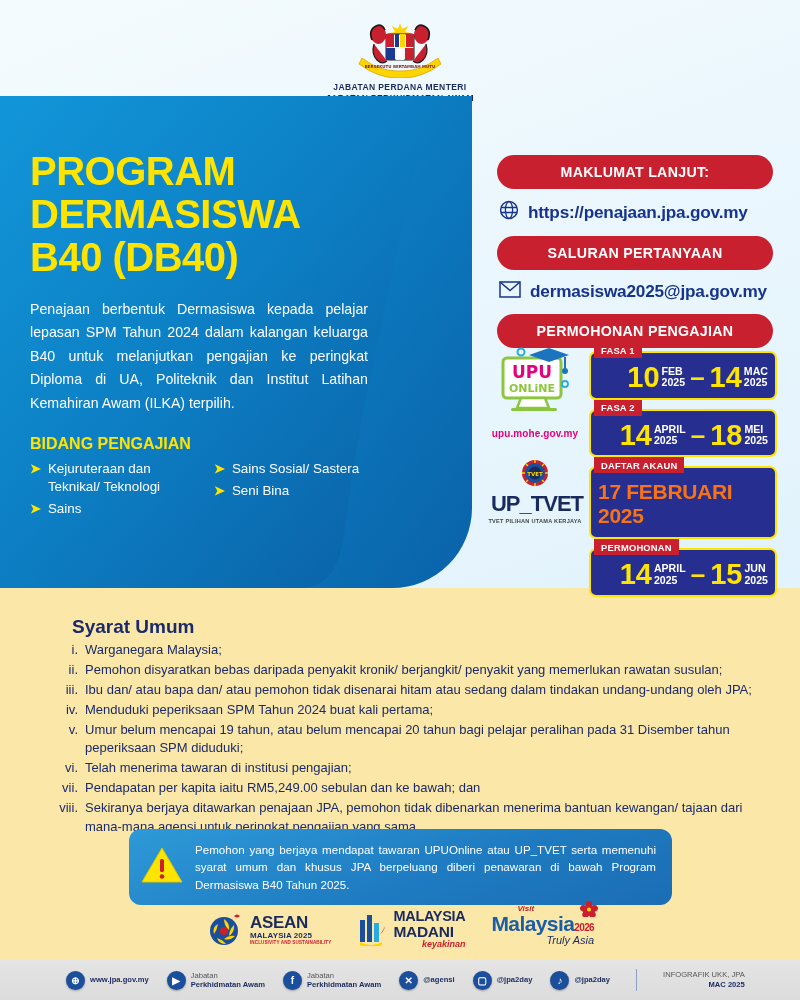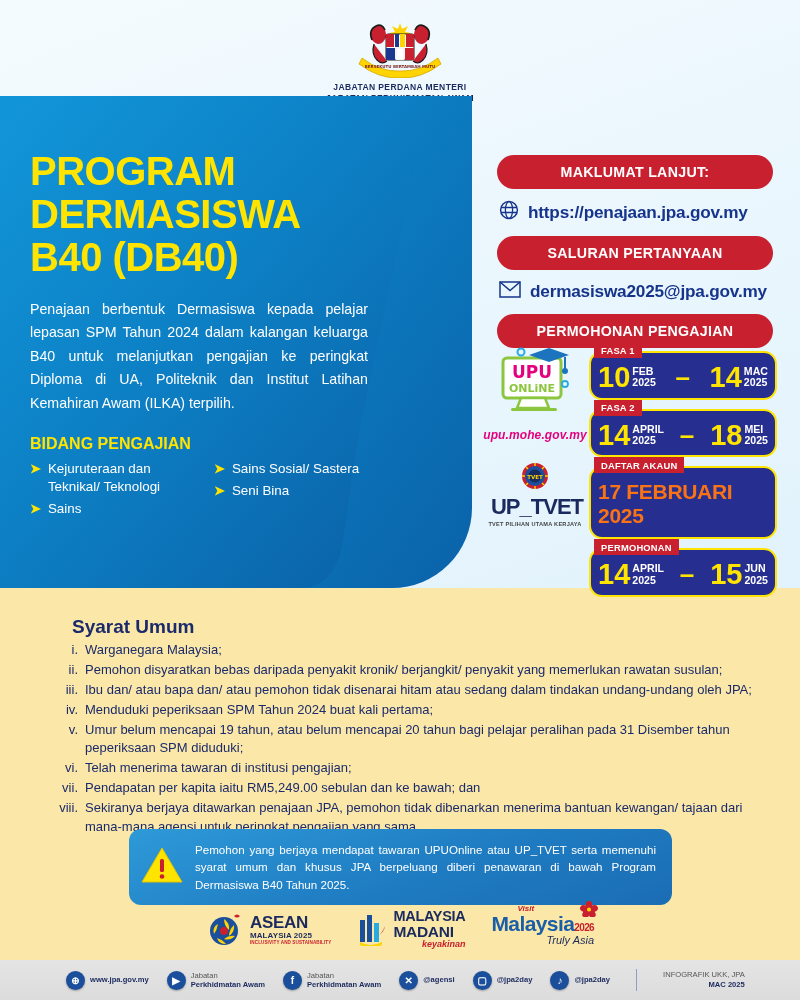--- a/index.html
+++ b/index.html
@@ -79,33 +79,33 @@
   .logos-col { width: 96px; display: flex; flex-direction: column; align-items: center; }
   .badges-col { flex: 1; display: flex; flex-direction: column; }
 
   .badge { position: relative; margin-top: 9px; }
   .badge-tag {
     position: absolute; top: -9px; left: 5px;
     background: #c8202f; color: #fff; font-weight: bold; font-size: 9.4px;
     padding: 2.5px 7px 2.5px 7px; letter-spacing: .2px; z-index: 3;
   }
   .badge-body {
-    background: #262f8f; border: 2px solid #ffe400; border-radius: 13px;
+    background: #262f8f; border: 2px solid #ffe400; border-radius: 7px;
     padding: 11px 7px 7px 7px;
-    display: flex; align-items: center; justify-content: space-between;
+    display: flex; align-items: center; justify-content: flex-end;
   }
   .dpair { display: flex; align-items: center; gap: 2px; }
   .dnum { color: #ffe400; font-weight: bold; font-size: 29px; line-height: .92; }
   .dmon { color: #fff; font-weight: bold; font-size: 10.6px; line-height: 1.08; text-align: left; }
   .dash { color: #ffe400; font-weight: bold; font-size: 26px; margin: 0 5px; line-height: .8; }
   .dsingle { color: #f97316; font-weight: bold; font-size: 21px; letter-spacing: -.3px; }
 
   
   .upu { width: 88px; height: 84px; position: relative; margin-bottom: 2px; }
-  .upu-url { font-size: 12px; font-weight: bold; color: #e4007f; letter-spacing: .1px; text-align:center;font-style:italic; }
+  .upu-url { font-size: 10px; font-weight: bold; color: #e4007f; letter-spacing: .1px; text-align:center; }
   .tvet { width: 96px; margin-top: 20px; text-align: center; }
   .tvet-word { font-size: 22px; font-weight: bold; color: #1b2a5e; letter-spacing: -1px; text-align: right; }
   .tvet-sub { font-size: 5.6px; font-weight: bold; color: #444; letter-spacing: .25px; margin-top:1px; }
 
   
   .cream {
     position: absolute; left: 0; top: 588px; width: 800px; height: 412px;
     background: #fbe8a8;
   }
   .syarat-title {

